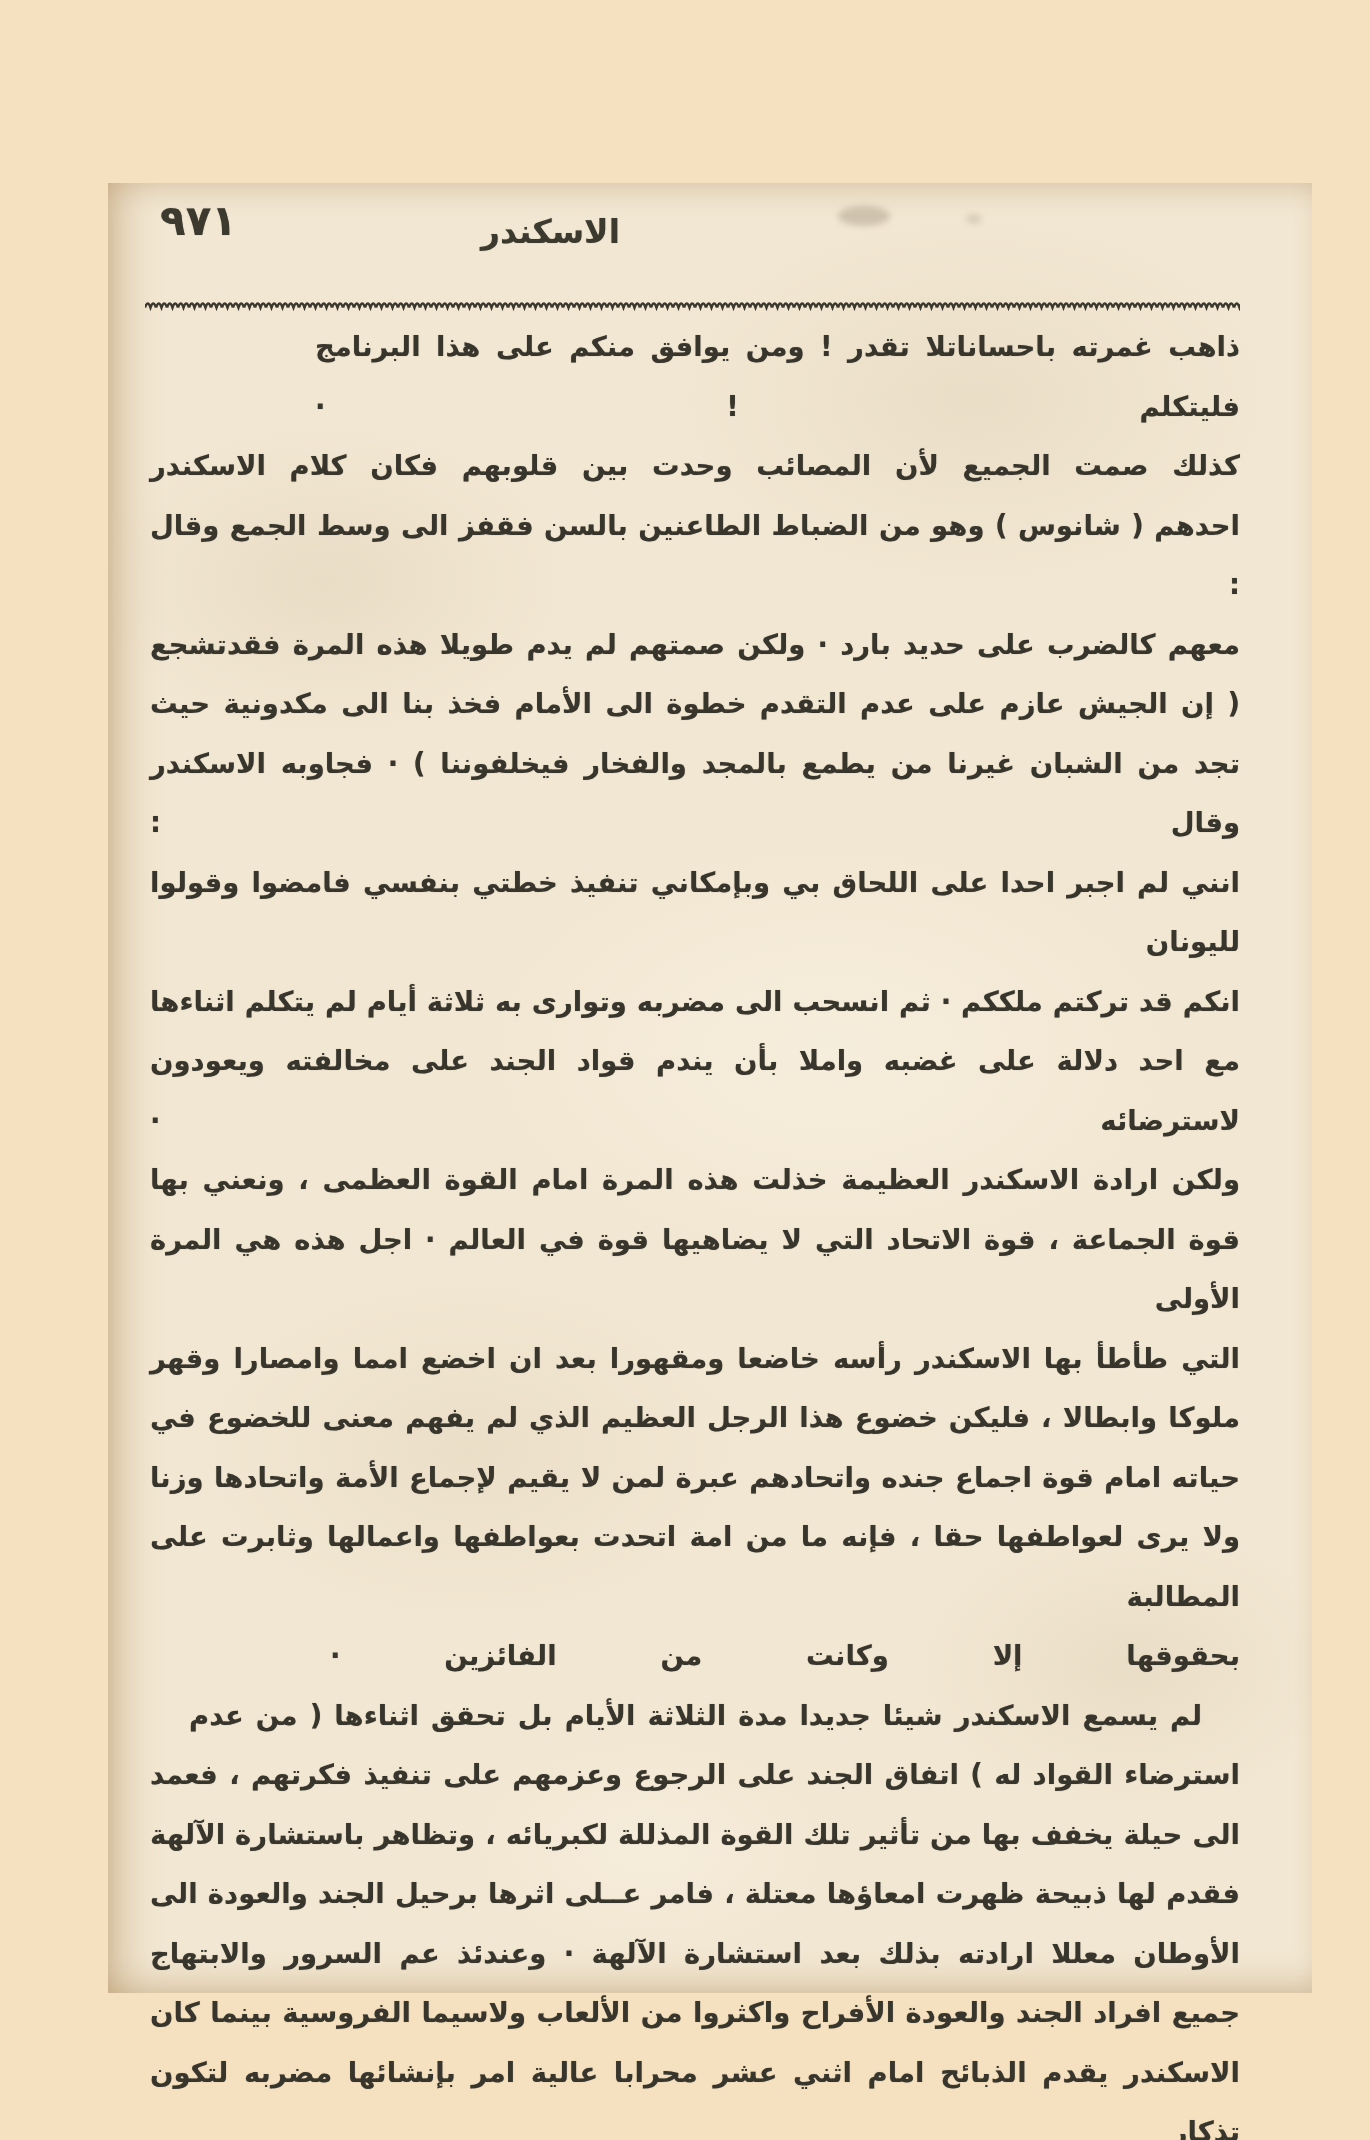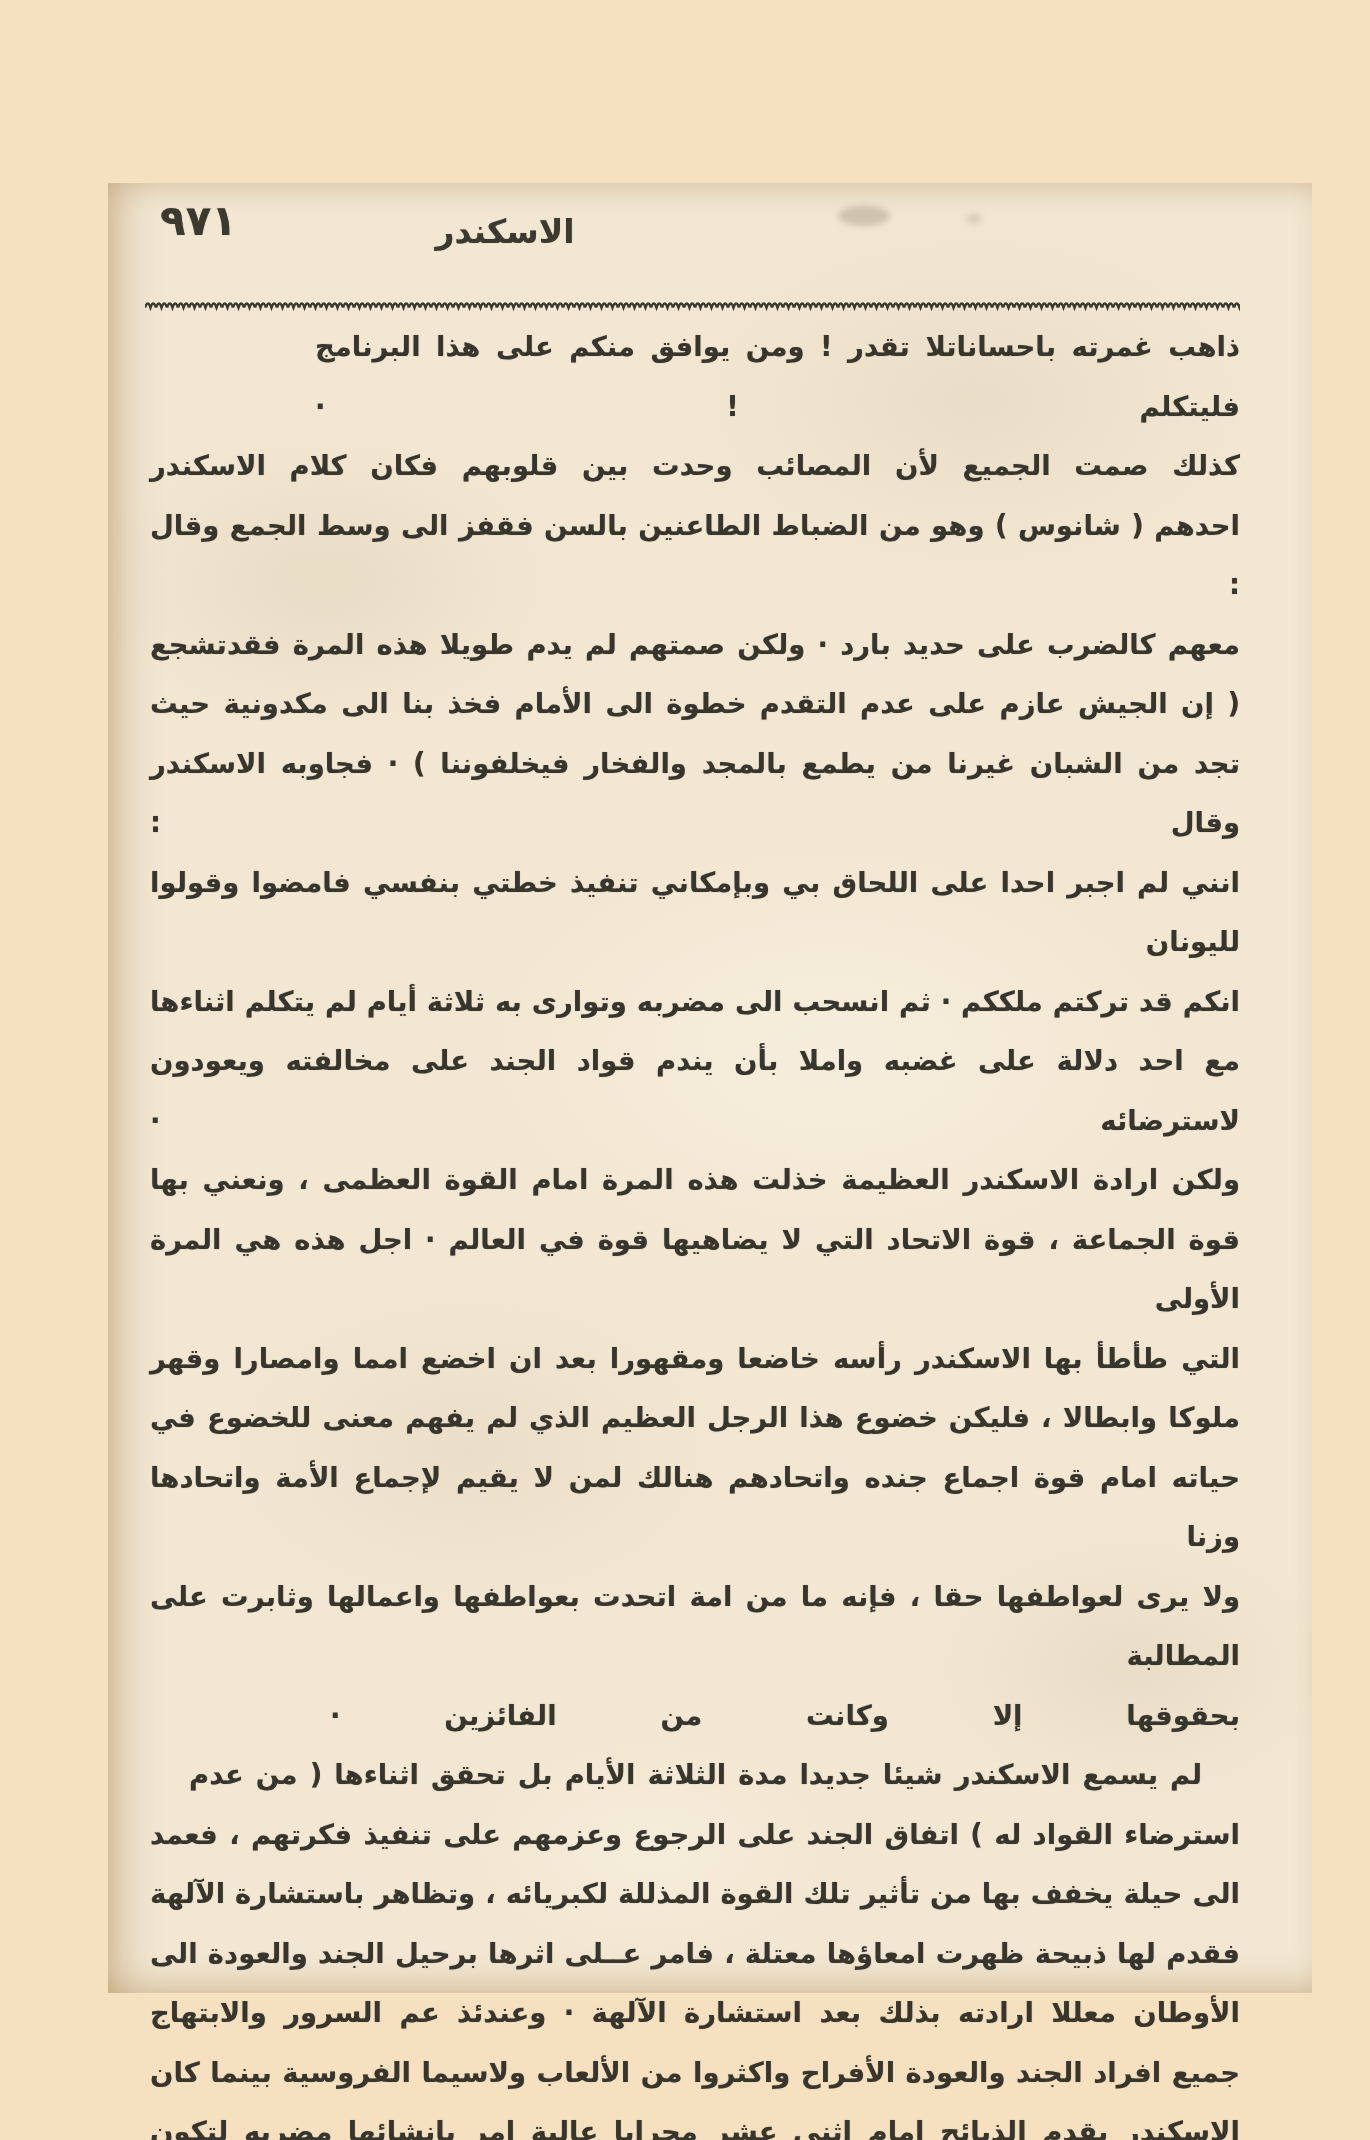--- a/index.html
+++ b/index.html
@@ -34,21 +34,21 @@
   }
 
   .pagenum {
     position: absolute; left: 160px; top: 196px;
     font-size: 42px; font-weight: bold; color: #3c392f;
     letter-spacing: 2px;
     text-shadow: 0 0 1px rgba(60,57,47,.45);
   }
   .title {
     position: absolute; left: 390px; top: 212px; width: 230px;
-    text-align: center;
+    text-align: right;
     font-size: 33px; font-weight: bold; color: #3c392f;
     text-shadow: 0 0 1px rgba(60,57,47,.45);
   }
   .wavy { position: absolute; left: 145px; top: 297px; }
 
   .smudge {
     position: absolute; border-radius: 50%;
     filter: blur(3px);
   }
   .smudge.a { left: 838px; top: 206px; width: 52px; height: 20px; background: rgba(125,114,94,.30); }
@@ -101,21 +101,21 @@
     <div class="line">معهم كالضرب على حديد بارد · ولكن صمتهم لم يدم طويلا هذه المرة فقدتشجع</div>
     <div class="line">( إن الجيش عازم على عدم التقدم خطوة الى الأمام فخذ بنا الى مكدونية حيث</div>
     <div class="line">تجد من الشبان غيرنا من يطمع بالمجد والفخار فيخلفوننا ) · فجاوبه الاسكندر وقال :</div>
     <div class="line">انني لم اجبر احدا على اللحاق بي وبإمكاني تنفيذ خطتي بنفسي فامضوا وقولوا لليونان</div>
     <div class="line">انكم قد تركتم ملككم · ثم انسحب الى مضربه وتوارى به ثلاثة أيام لم يتكلم اثناءها</div>
     <div class="line">مع احد دلالة على غضبه واملا بأن يندم قواد الجند على مخالفته ويعودون لاسترضائه ·</div>
     <div class="line">ولكن ارادة الاسكندر العظيمة خذلت هذه المرة امام القوة العظمى ، ونعني بها</div>
     <div class="line">قوة الجماعة ، قوة الاتحاد التي لا يضاهيها قوة في العالم · اجل هذه هي المرة الأولى</div>
     <div class="line">التي طأطأ بها الاسكندر رأسه خاضعا ومقهورا بعد ان اخضع امما وامصارا وقهر</div>
     <div class="line">ملوكا وابطالا ، فليكن خضوع هذا الرجل العظيم الذي لم يفهم معنى للخضوع في</div>
-    <div class="line">حياته امام قوة اجماع جنده واتحادهم هنالك لمن لا يقيم لإجماع الأمة واتحادها وزنا</div>
+    <div class="line">حياته امام قوة اجماع جنده واتحادهم عبرة لمن لا يقيم لإجماع الأمة واتحادها وزنا</div>
     <div class="line">ولا يرى لعواطفها حقا ، فإنه ما من امة اتحدت بعواطفها واعمالها وثابرت على المطالبة</div>
     <div class="line pl180">بحقوقها إلا وكانت من الفائزين ·</div>
 
     <div class="line ind">لم يسمع الاسكندر شيئا جديدا مدة الثلاثة الأيام بل تحقق اثناءها ( من عدم</div>
     <div class="line">استرضاء القواد له ) اتفاق الجند على الرجوع وعزمهم على تنفيذ فكرتهم ، فعمد</div>
     <div class="line">الى حيلة يخفف بها من تأثير تلك القوة المذللة لكبريائه ، وتظاهر باستشارة الآلهة</div>
     <div class="line">فقدم لها ذبيحة ظهرت امعاؤها معتلة ، فامر عــلى اثرها برحيل الجند والعودة الى</div>
     <div class="line">الأوطان معللا ارادته بذلك بعد استشارة الآلهة · وعندئذ عم السرور والابتهاج</div>
     <div class="line">جميع افراد الجند والعودة الأفراح واكثروا من الألعاب ولاسيما الفروسية بينما كان</div>
     <div class="line">الاسكندر يقدم الذبائح امام اثني عشر محرابا عالية امر بإنشائها مضربه لتكون تذكار</div>

